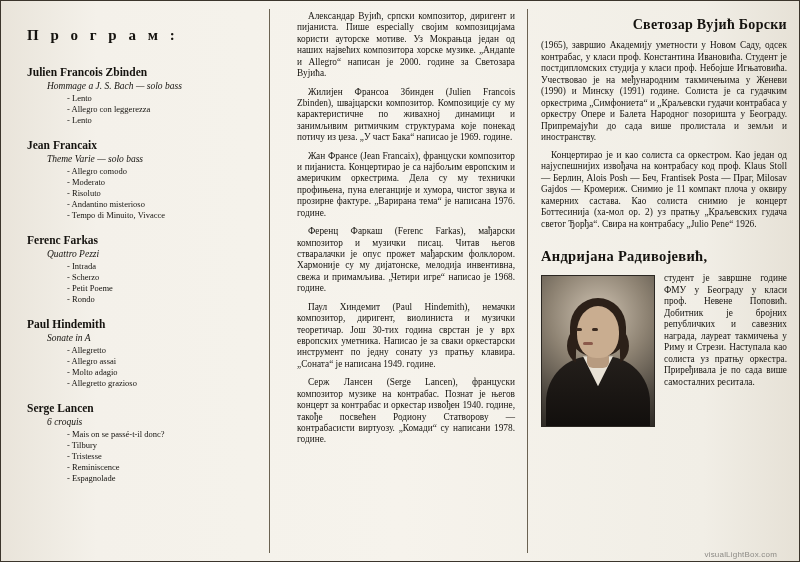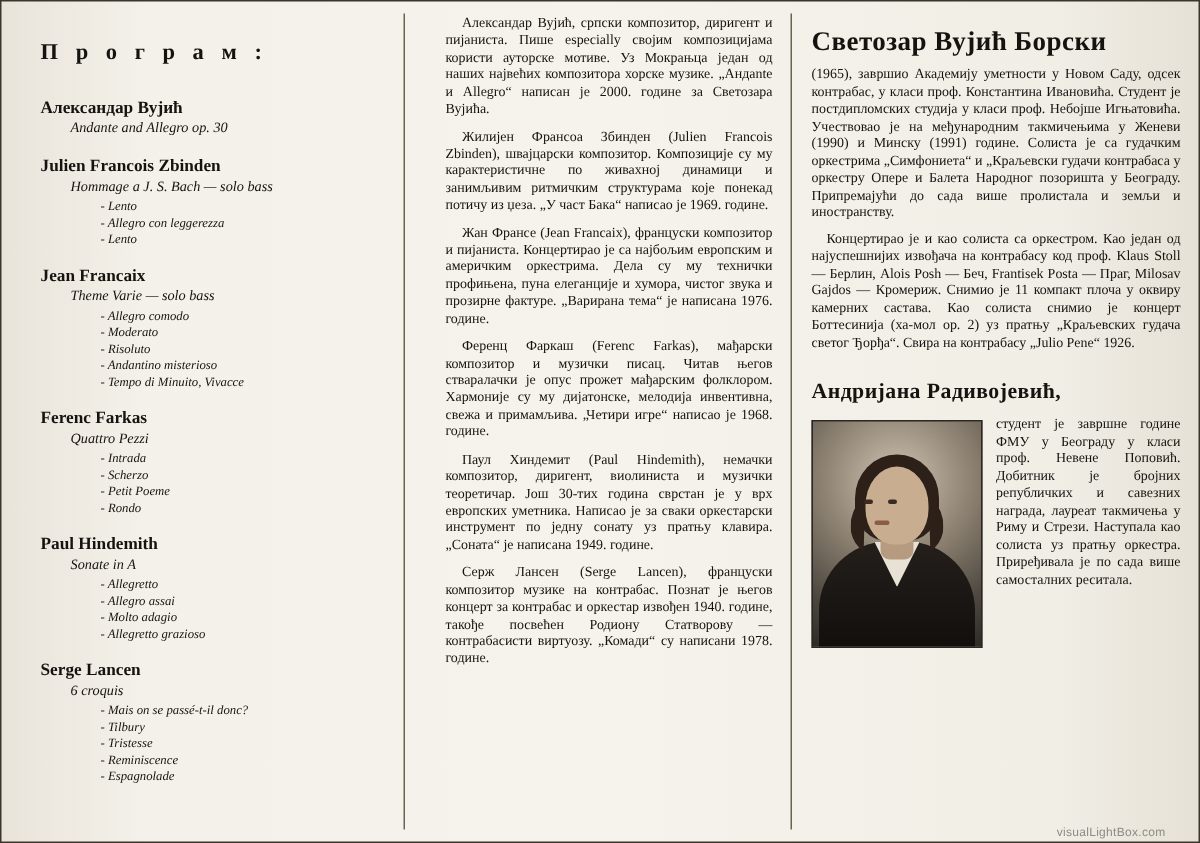--- a/index.html
+++ b/index.html
@@ -48,21 +48,20 @@
     margin:0 0 3px 14px;
   }
   .work{
     font-size:9.5px;
     font-style:italic;
     margin:0 0 2px 34px;
   }
   .mvts{
     margin:1px 0 0 54px;
     font-size:8.5px;
-    font-style:italic;
   }
   .mvt{
     margin:0 0 1px 0;
     white-space:nowrap;
   }
   .mvt:before{content:"- ";}
   .block{margin-bottom:14px;}
   .block-tight{margin-bottom:12px;}
 
   
@@ -71,23 +70,24 @@
     line-height:1.23;
     text-align:justify;
     margin:0 0 7px 0;
     text-indent:11px;
     hyphens:auto;
   }
 
   
   .r-title{
     font-weight:bold;
-    font-size:18px;
+    font-size:14px;
     margin:6px 0 7px 0;
     letter-spacing:.3px;
+    text-align:right;
   }
   .r-title2{
     font-weight:bold;
     font-size:14.5px;
     margin:18px 0 8px 0;
     letter-spacing:.3px;
   }
   .photo-wrap{
     float:left;
     width:112px;height:150px;
@@ -161,24 +161,20 @@
 <body>
 
 <div class="page">
 
   <div class="vline a"></div>
   <div class="vline b"></div>
 
   <div class="col col-left">
     <div class="prog-title">П р о г р а м :</div>
 
-    <div class="block">
-      <div class="composer">Александар Вујић</div>
-      <div class="work">Andante and Allegro op. 30</div>
-    </div>
 
     <div class="block">
       <div class="composer">Julien Francois Zbinden</div>
       <div class="work">Hommage a J. S. Bach — solo bass</div>
       <div class="mvts">
         <div class="mvt">Lento</div>
         <div class="mvt">Allegro con leggerezza</div>
         <div class="mvt">Lento</div>
       </div>
     </div>

